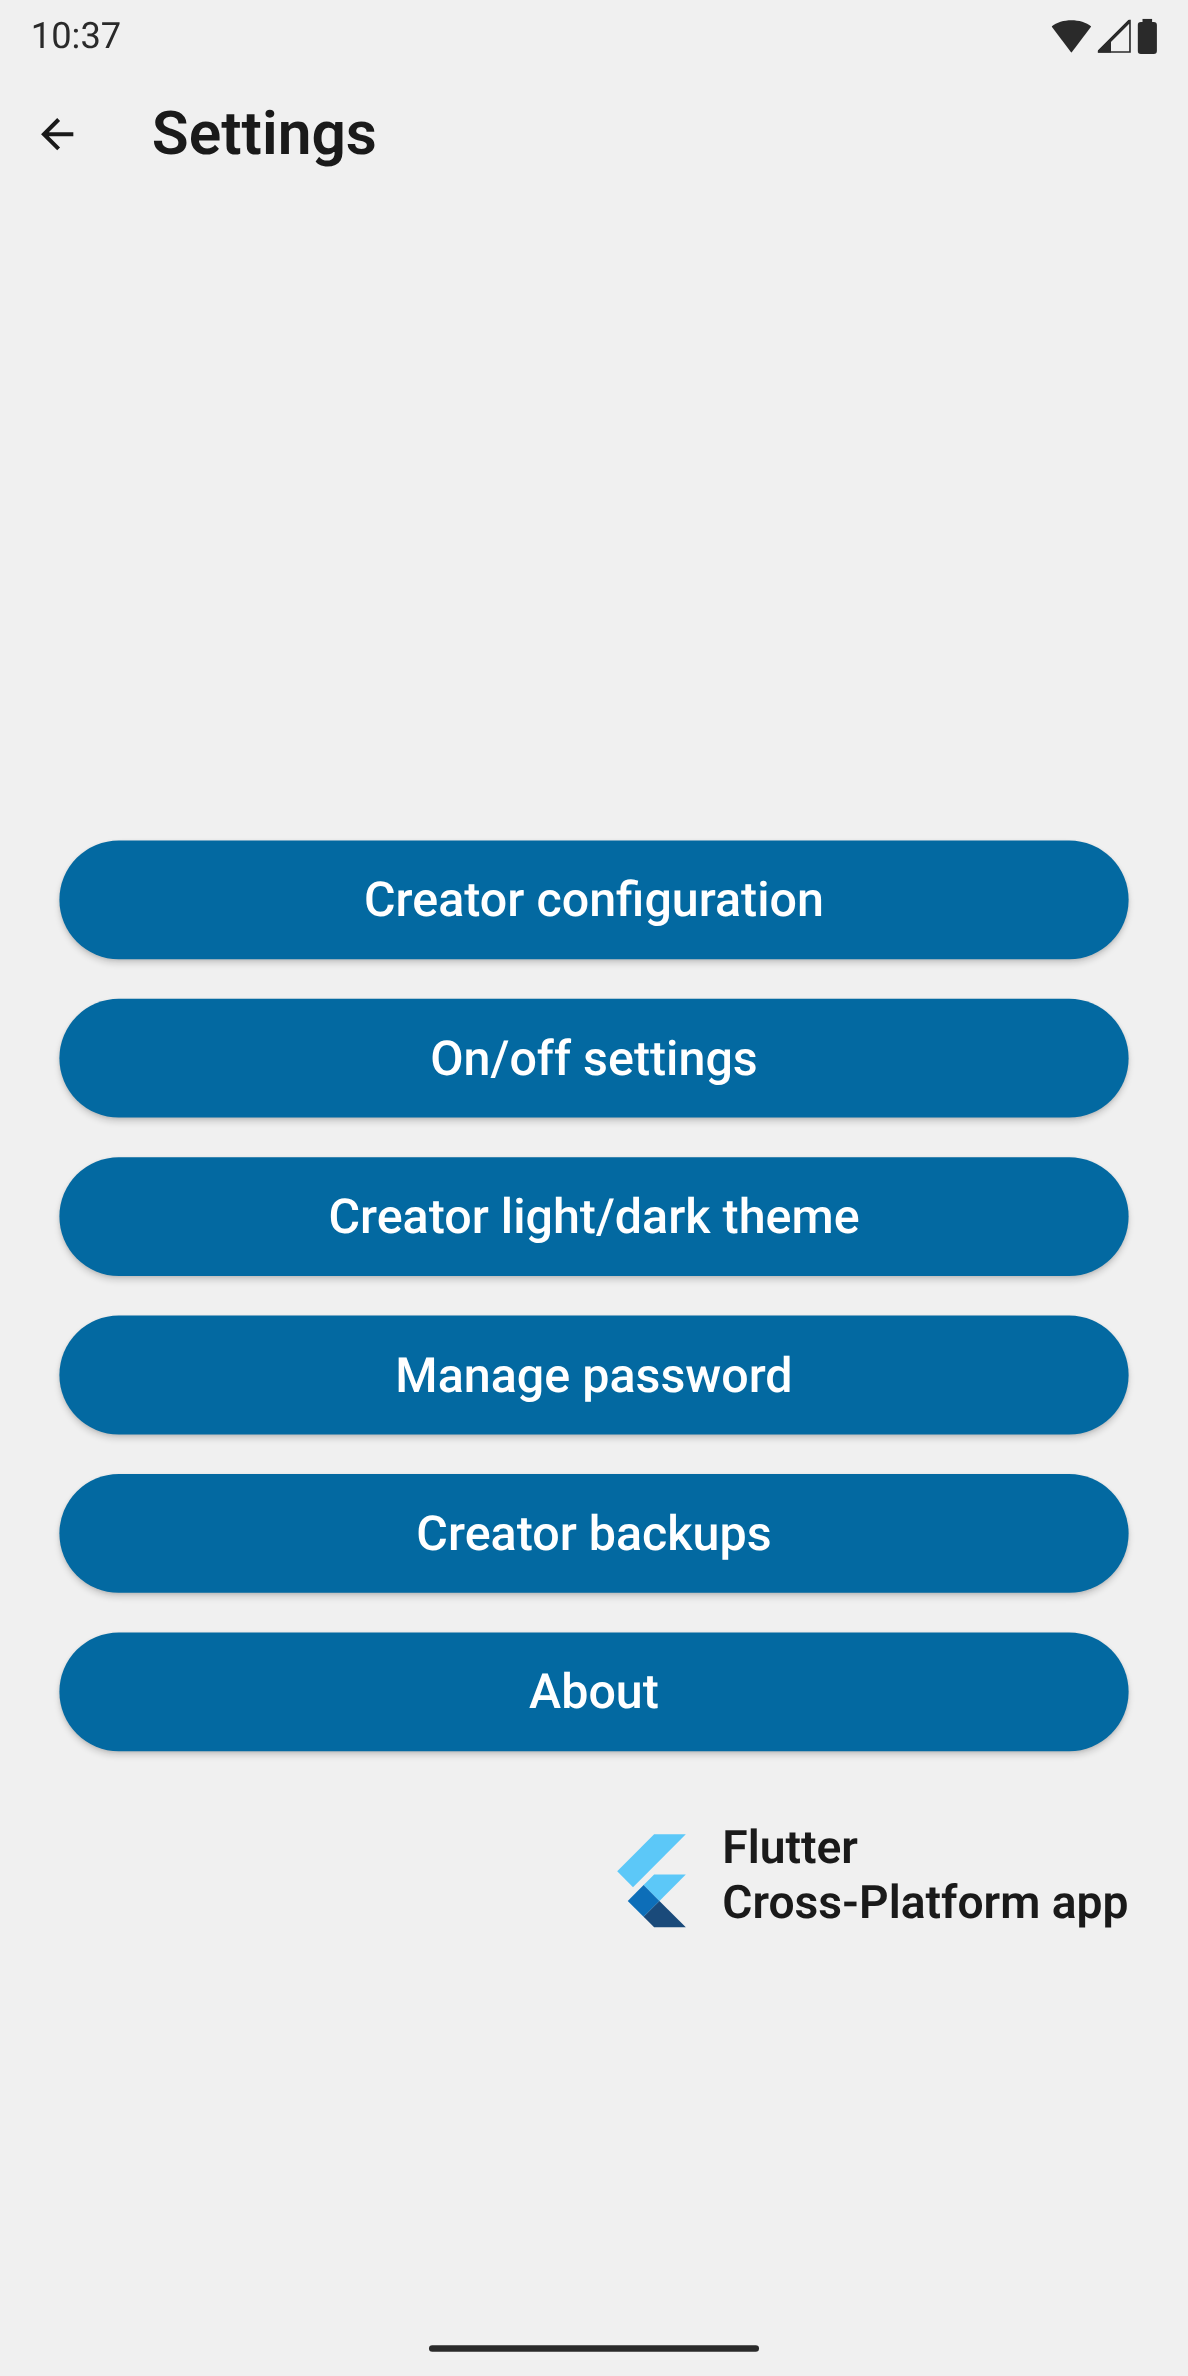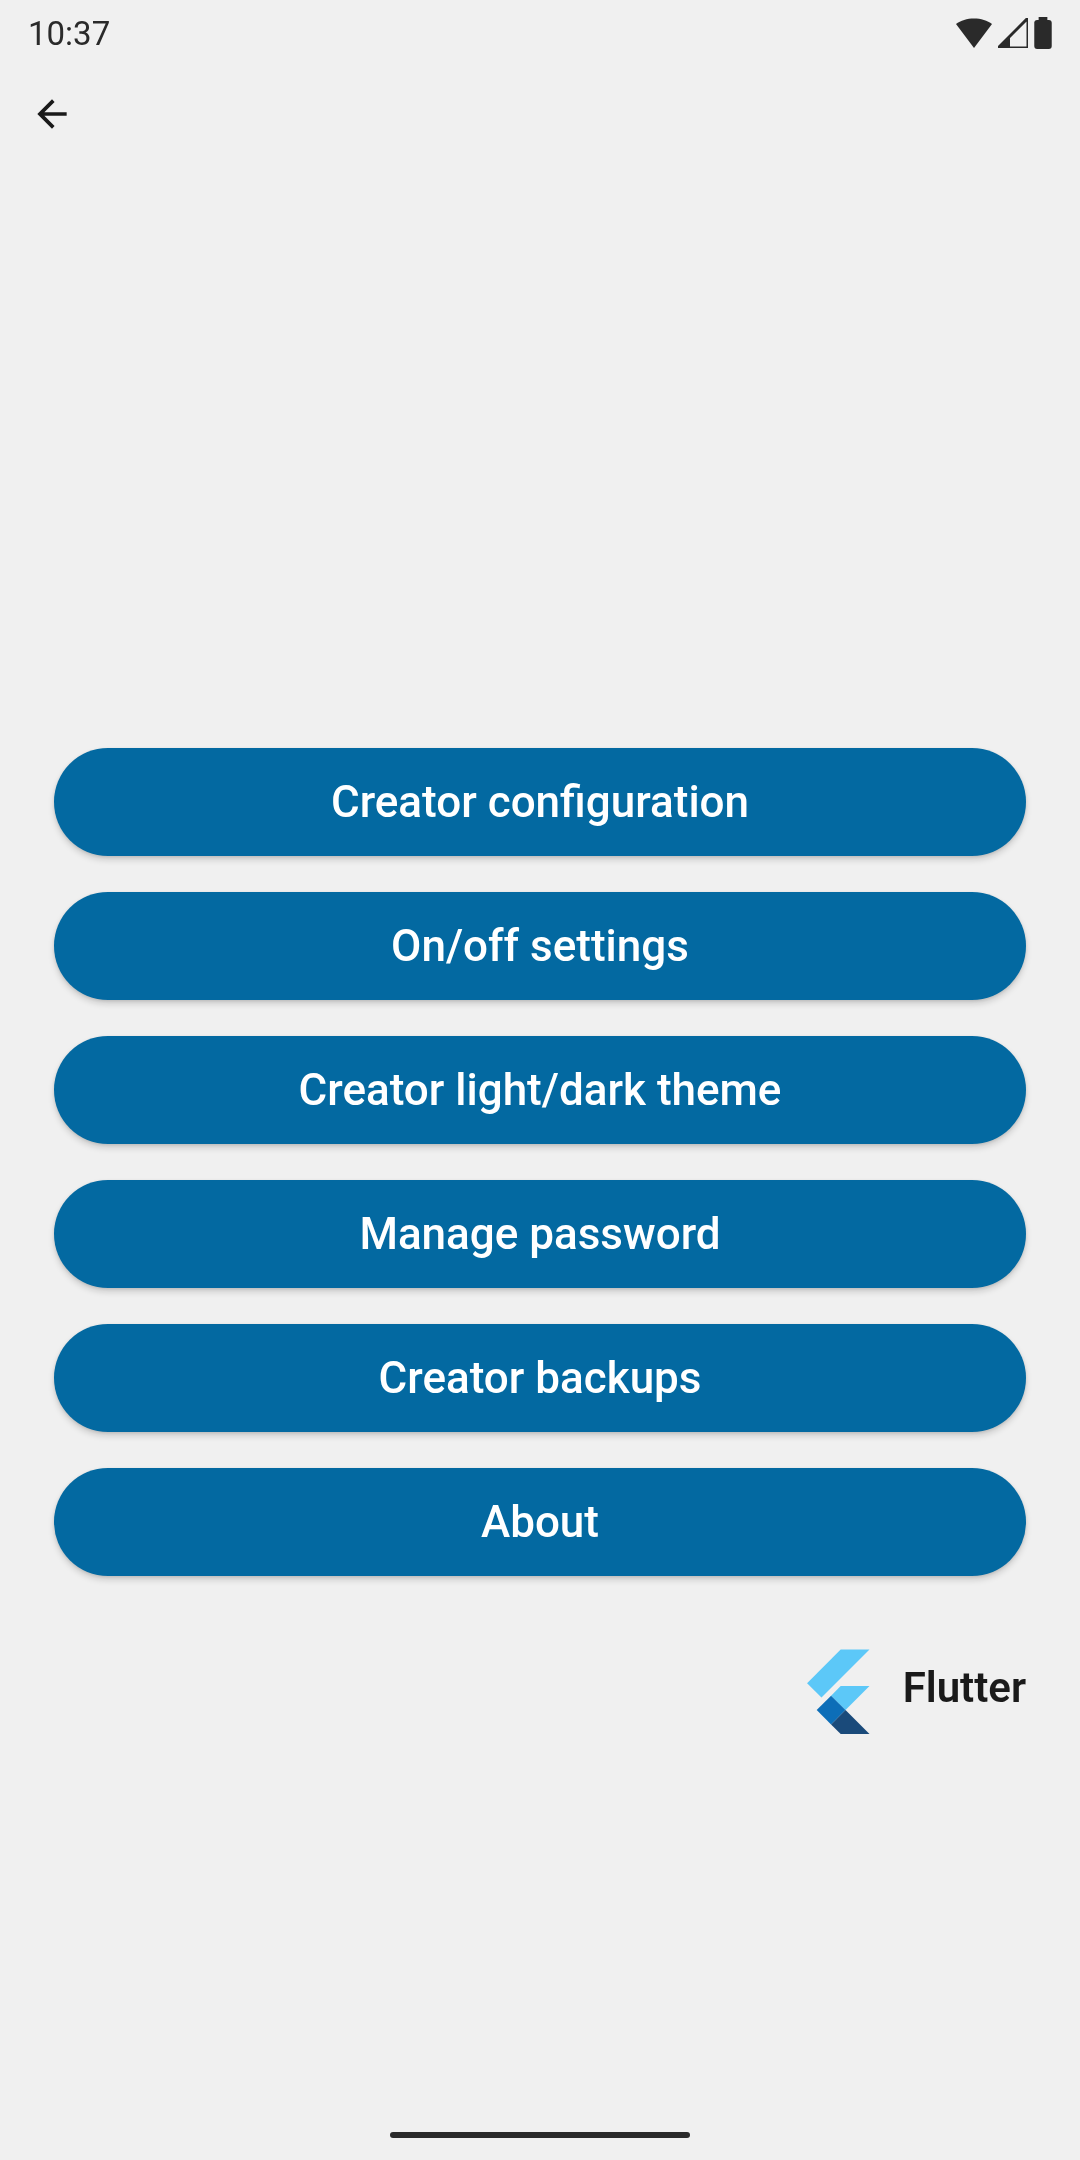--- a/index.html
+++ b/index.html
@@ -149,20 +149,21 @@
     </span>
   </div>
 </div>
 
 <div class="app-bar">
   <div class="back-icon">
     <svg width="44" height="44" viewBox="0 0 24 24">
       <path d="M20 11H7.83l5.59-5.59L12 4l-8 8 8 8 1.41-1.41L7.83 13H20v-2z" fill="#1a1a1a"></path>
     </svg>
   </div>
+  <h1 class="page-title">Settings</h1>
 </div>
 
 <div class="spacer"></div>
 
 <div class="content">
   <button class="settings-button">Creator configuration</button>
   <button class="settings-button">On/off settings</button>
   <button class="settings-button">Creator light/dark theme</button>
   <button class="settings-button">Manage password</button>
   <button class="settings-button">Creator backups</button>
@@ -172,17 +173,18 @@
     <div class="flutter-logo">
       <svg width="96" height="96" viewBox="0 0 100 100">
         <path d="M58 10 L88 10 L38 60 L23 45 Z" fill="#5cc8f8"></path>
         <path d="M58 48 L88 48 L63 73 L48 58 Z" fill="#5cc8f8"></path>
         <path d="M48 58 L63 73 L48 88 L33 73 Z" fill="#0d6eb8"></path>
         <path d="M63 73 L88 98 L58 98 L48 88 Z" fill="#1a4a7a"></path>
       </svg>
     </div>
     <div class="footer-text">
       <span class="footer-line">Flutter</span>
+      <span class="footer-line">Cross-Platform app</span>
     </div>
   </div>
 </div>
 
 <div class="nav-bar"></div>
 
 </body></html>

